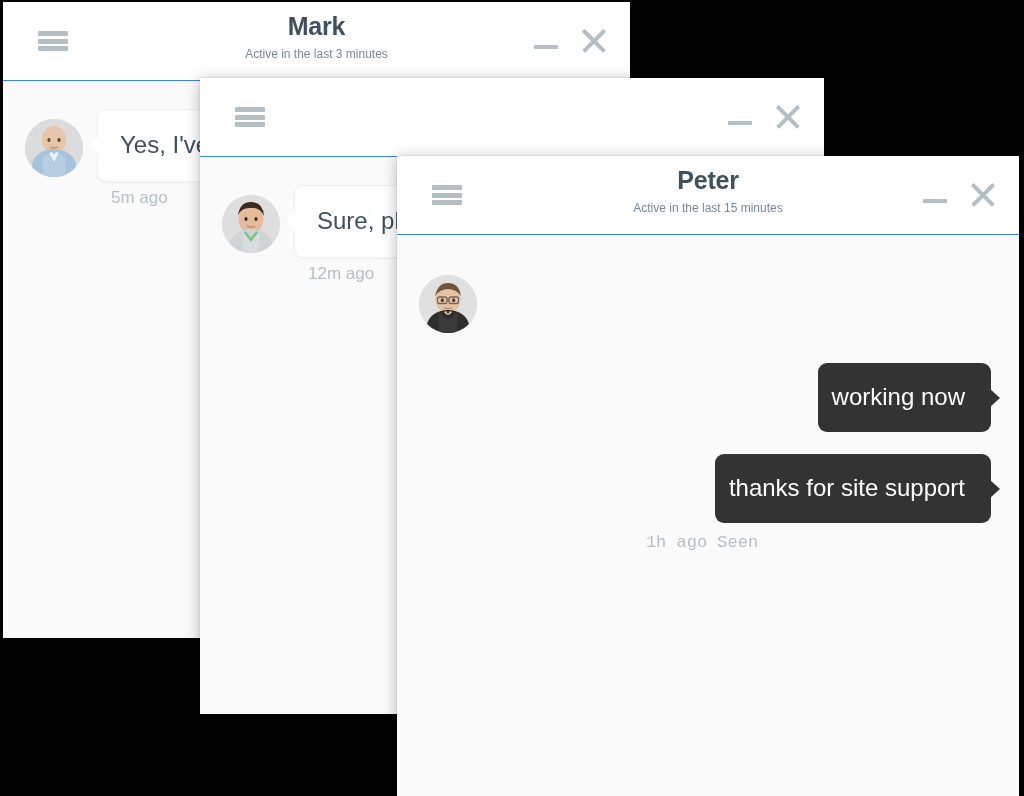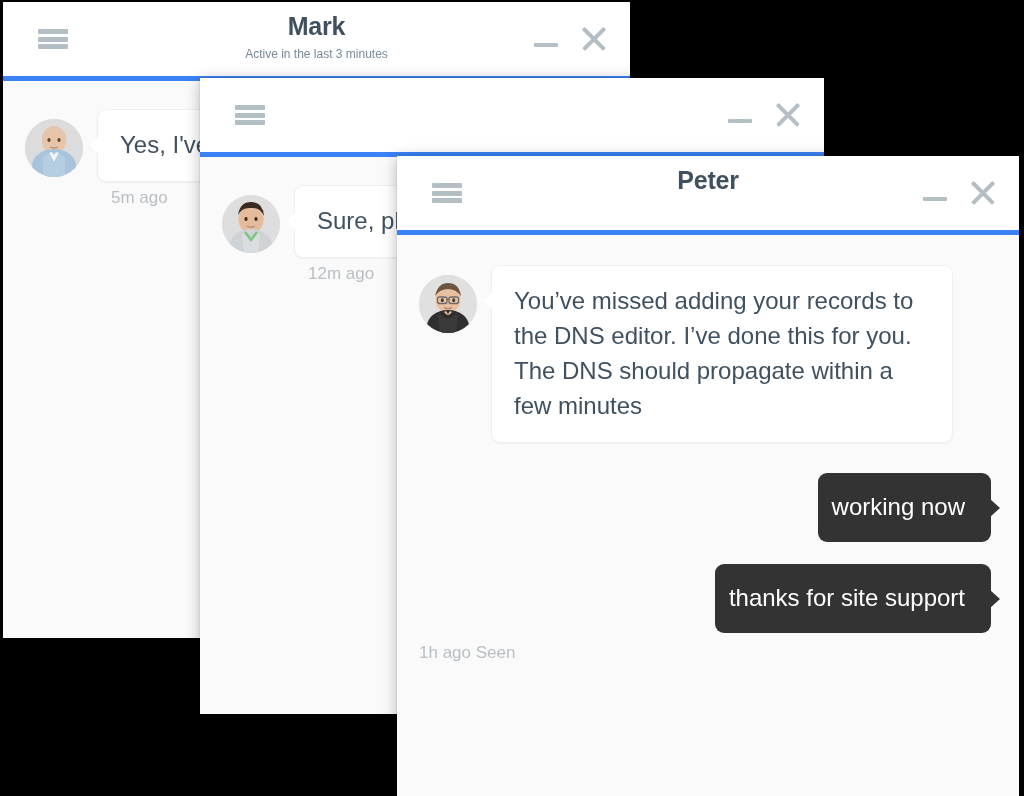--- a/index.html
+++ b/index.html
@@ -20,21 +20,21 @@
   .chat-window {
     position: absolute;
     background: #fafafa;
     overflow: hidden;
     box-shadow: 0 2px 14px rgba(0,0,0,0.28), 0 0 1px rgba(0,0,0,0.25);
   }
 
   .chat-header {
     position: relative;
     background: #ffffff;
-    border-bottom: 5px solid #3b82f6;
+    border-bottom: 1px solid #3b82f6;
     box-sizing: border-box;
     height: 79px;
     width: 100%;
   }
 
   .hamburger-icon {
     position: absolute;
     left: 35px;
     top: 50%;
     transform: translateY(-50%);
@@ -187,22 +187,23 @@
     border-bottom: 9px solid transparent;
     border-left: 10px solid #333333;
   }
 
   .msg-time {
     font-size: 17px;
     color: #b8bfc4;
     margin: 6px 0 22px 86px;
   }
   .msg-time.right {
-    text-align: left;
+    text-align: center;
     margin: 10px 6px 0 0;
+    font-family: Liberation Mono, monospace;
   }
 
   
   #window-mark  { left: 3px;   top: 2px;   width: 627px; height: 636px; }
   #window-tom   { left: 200px; top: 78px;  width: 624px; height: 636px; }
   #window-peter { left: 397px; top: 156px; width: 622px; height: 784px; }
 
   
   #window-mark .bubble.incoming { max-width: 420px; }
   #window-mark .bubble.outgoing { max-width: 400px; }
@@ -294,20 +295,21 @@
 
 <div class="chat-window" id="window-peter">
   <div class="chat-header">
     <div class="hamburger-icon">
       <span></span>
       <span></span>
       <span></span>
     </div>
     <div class="header-titles">
       <div class="header-title">Peter</div>
+      <div class="header-subtitle">Active in the last 15 minutes</div>
     </div>
     <div class="window-controls">
       <div class="minimize-icon"></div>
       <div class="close-icon"></div>
     </div>
   </div>
   <div class="chat-body">
     <div class="msg-row">
       <div class="avatar">
         <svg viewBox="0 0 58 58" xmlns="http://www.w3.org/2000/svg">
@@ -318,21 +320,20 @@
           <path d="M21 39 Q29 48 37 39 L39 41 L37 58 L21 58 L19 41Z" fill="#3a3a3a"></path>
           <path d="M25 37 Q29 43 33 37 L31 36 L29 39 L27 36Z" fill="#e8c0a2"></path>
           <rect x="18.5" y="22" width="9.5" height="6.5" rx="2" fill="none" stroke="#6a6a6a" stroke-width="1.3"></rect>
           <rect x="30" y="22" width="9.5" height="6.5" rx="2" fill="none" stroke="#6a6a6a" stroke-width="1.3"></rect>
           <line x1="28" y1="24.5" x2="30" y2="24.5" stroke="#6a6a6a" stroke-width="1.3"></line>
           <ellipse cx="23.3" cy="25.2" rx="1.5" ry="1.9" fill="#4a3a2c"></ellipse>
           <ellipse cx="34.7" cy="25.2" rx="1.5" ry="1.9" fill="#4a3a2c"></ellipse>
           <path d="M25 32.5 Q29 34.8 33 32.5" stroke="#b5886a" stroke-width="1.3" fill="none"></path>
         </svg>
       </div>
-      <div class="bubble incoming">You’ve missed adding your records to the DNS editor. I’ve done this for you. The DNS should propagate within a few minutes</div>
     </div>
     <div class="msg-row outgoing" style="margin-top:30px;">
       <div class="bubble outgoing">working now</div>
     </div>
     <div class="msg-row outgoing" style="margin-top:22px;">
       <div class="bubble outgoing">thanks for site support</div>
     </div>
     <div class="msg-time right">1h ago Seen</div>
   </div>
 </div>

